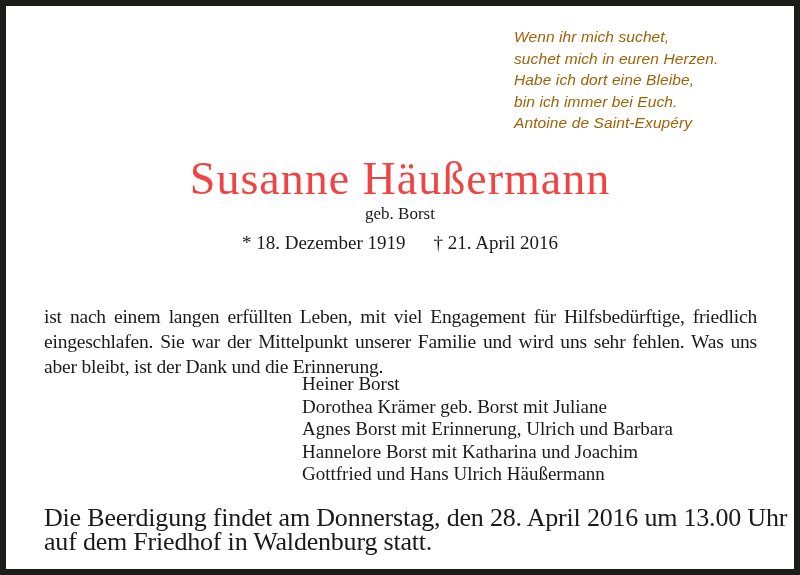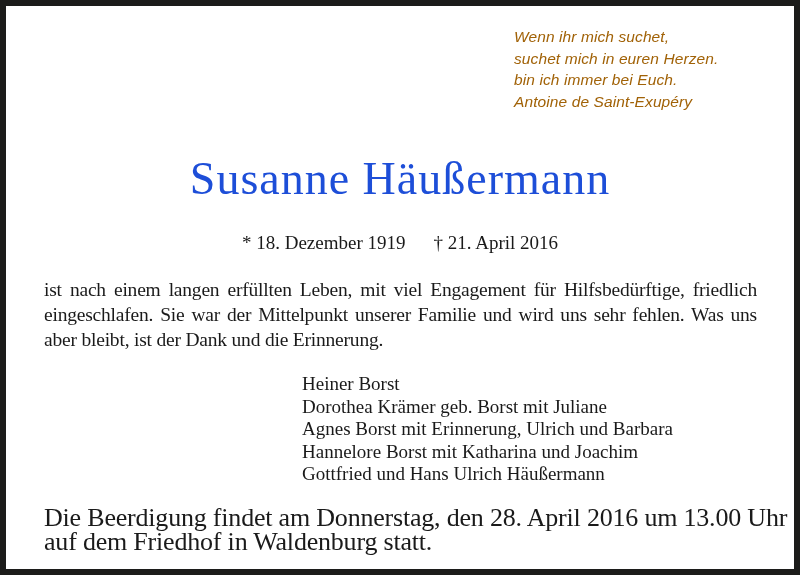--- a/index.html
+++ b/index.html
@@ -10,21 +10,21 @@
     }
     .quote {
       position: absolute; left: 508px; top: 20px;
       font-family: "Liberation Sans", sans-serif; font-style: italic;
       font-size: 15.5px; line-height: 21.5px; color: #a16207; letter-spacing: 0.1px;
     }
     .quote div { white-space: nowrap; }
     .name {
       position: absolute; left: 0; width: 788px; top: 148px; text-align: center;
       font-family: "Liberation Serif", serif; font-size: 46px; line-height: 50px;
-      letter-spacing: 1px; color: #1d4ed8;
+      letter-spacing: 1px; color: #ef4444;
     }
     .maiden {
       position: absolute; left: 0; width: 788px; top: 197px; text-align: center;
       font-family: "Liberation Serif", serif; font-size: 17px; line-height: 22px;
     }
     .dates {
       position: absolute; left: 0; width: 788px; top: 225px; text-align: center;
       font-family: "Liberation Serif", serif; font-size: 19px; line-height: 24px;
     }
     .dates span { display: inline-block; }
@@ -46,30 +46,32 @@
     }
     .funeral div { white-space: nowrap; }
   </style>
 </head>
 <body>
 
 <div class="sheet">
   <div class="quote">
     <div>Wenn ihr mich suchet,</div>
     <div>suchet mich in euren Herzen.</div>
+    <div>Habe ich dort eine Bleibe,</div>
     <div>bin ich immer bei Euch.</div>
     <div>Antoine de Saint-Exupéry</div>
   </div>
 
   <div class="name">Susanne Häußermann</div>
+  <div class="maiden">geb. Borst</div>
   <div class="dates">
     <span>* 18. Dezember 1919</span><span class="gap"></span><span>† 21. April 2016</span>
   </div>
 
-  <div class="body-text" lang="de" style="hyphens:auto;">ist nach einem langen erfüllten Leben, mit viel Engagement für Hilfsbedürftige, friedlich eingeschlafen. Sie war der Mittelpunkt unserer Familie und wird uns sehr fehlen. Was uns aber bleibt, ist der Dank und die Erinnerung.</div>
+  <div class="body-text" lang="de" style="hyphens:auto;margin-top:27px;">ist nach einem langen erfüllten Leben, mit viel Engagement für Hilfsbedürftige, friedlich eingeschlafen. Sie war der Mittelpunkt unserer Familie und wird uns sehr fehlen. Was uns aber bleibt, ist der Dank und die Erinnerung.</div>
 
   <div class="mourners">
     <div>Heiner Borst</div>
     <div>Dorothea Krämer geb. Borst mit Juliane</div>
     <div>Agnes Borst mit Erinnerung, Ulrich und Barbara</div>
     <div>Hannelore Borst mit Katharina und Joachim</div>
     <div>Gottfried und Hans Ulrich Häußermann</div>
   </div>
 
   <div class="funeral">

